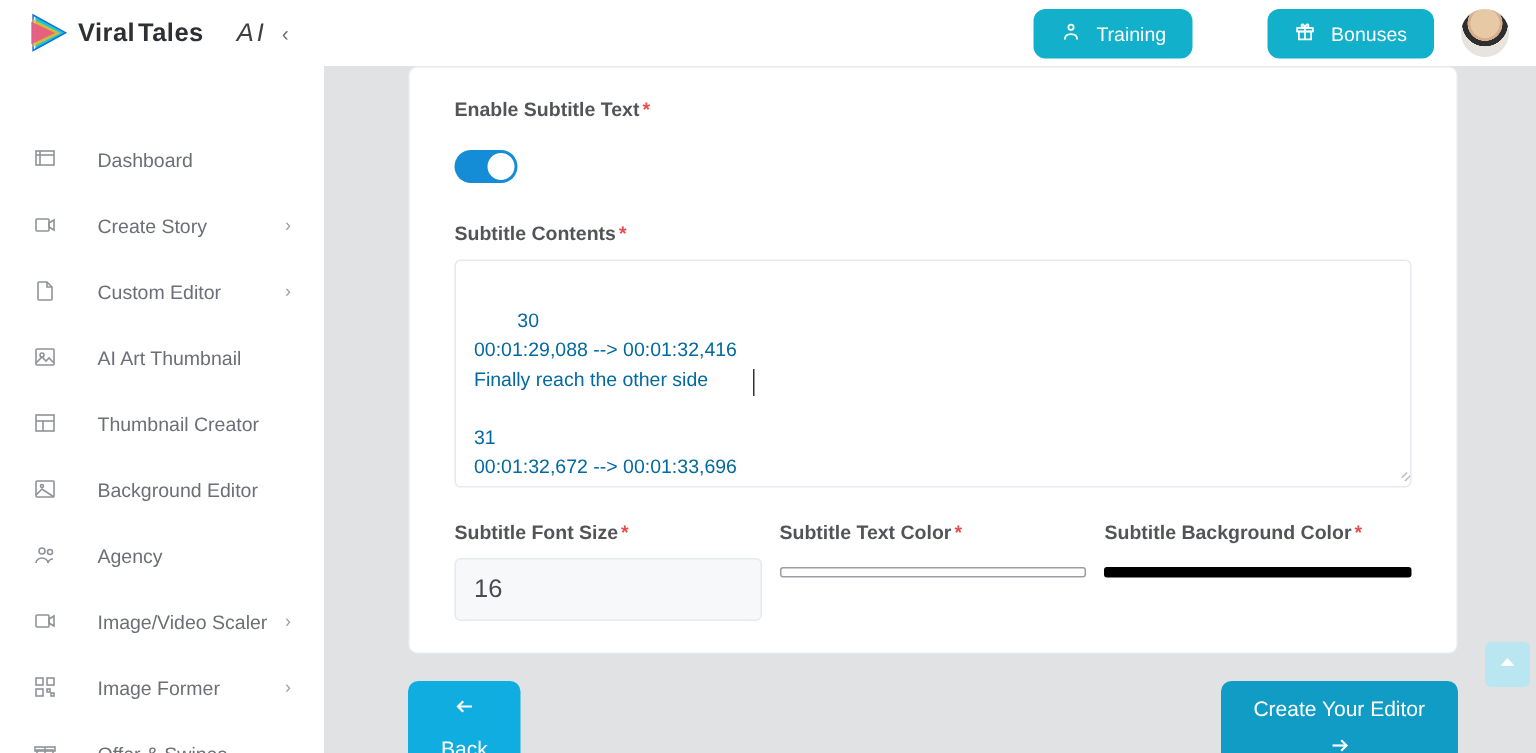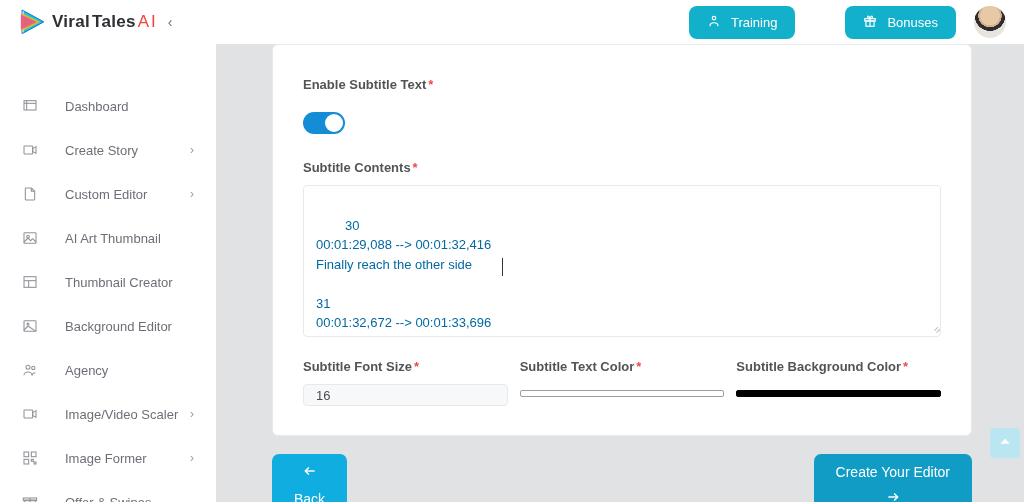--- a/index.html
+++ b/index.html
@@ -16,60 +16,60 @@
   * { box-sizing:border-box; }
   html,body { margin:0; padding:0; height:100%; }
   body { font-family:"Segoe UI", Arial, sans-serif; color:#333; background:#fff; width:1024px; height:502px; overflow:hidden; position:relative; }
 
   
   .header { height:44px; display:flex; align-items:center; padding:16px 18px; justify-content:space-between; }
   .logo-wrap { display:flex; align-items:center; gap:4px; }
   .logo-icon { width:30px; height:30px; position:relative; }
   .logo-text { font-weight:600; font-size:17px; letter-spacing:.3px; color:#2d2f33; display:flex; align-items:center; gap:2px;}
   .logo-text .bold{font-weight:700;}
-  .logo-text .ai{ color:#ef4444; font-weight:400; letter-spacing:2px; margin-left:0;}
+  .logo-text .ai{ color:#404040; font-style:italic; font-weight:400; letter-spacing:2px; margin-left:20px;}
   .collapse-caret { margin-left:6px; color:#6a6d72; font-size:14px; user-select:none; }
 
   .header-right { display:flex; align-items:center; gap:12px; }
   .hbtn { display:flex; align-items:center; gap:10px; background:var(--btn-teal); color:#fff; padding:8px 18px; border-radius:8px; font-size:13px; font-weight:400;margin-left:38px; }
   .avatar { width:32px; height:32px; border-radius:50%; background: radial-gradient(circle at 50% 30%, #e7c9a6 0 35%, #d6b08e 36% 42%, #2e2e2e 43% 55%, #e7e4de 56% 100%); margin-left:6px; }
 
   
   .shell { display:flex; height:calc(502px - 44px); }
 
   
   .sidebar { width:216px; flex:0 0 216px; background:#fff; padding-top:40px; }
   .nav-item { display:flex; align-items:center; padding:0 22px; height:44px; color:var(--sidebar-text); font-size:13px; gap:27px; position:relative; }
   .nav-item .chev { position:absolute; right:22px; color:#9b9ea3; font-size:12px;}
   .nav-ico { width:16px; height:16px; display:flex; align-items:center; justify-content:center; flex:0 0 16px; color:#8f9399;}
   .nav-ico svg{stroke:#8f9399; fill:none; stroke-width:1.6;}
 
   
   .main { flex:1; background:var(--page-bg); position:relative; padding:0 24px 14px 56px; overflow:hidden;}
-  .card { background:var(--card-bg); border:1px solid var(--border); border-radius:6px; padding:12px 30px 30px 30px; width:100%; max-width:700px; margin:0;}
+  .card { background:var(--card-bg); border:1px solid var(--border); border-radius:6px; padding:0 30px 30px 30px; width:100%; max-width:700px; margin:0;}
   .card-scroll{ height:392px; overflow:hidden; }
 
   .field-label{ font-size:13px; font-weight:600; color:var(--label-text); margin-top:20px; display:block;}
   .required-star{ color:var(--required); margin-left:2px; font-weight:600;}
 
   
   .toggle { margin-top:20px; width:42px; height:22px; border-radius:12px; background:#148dd6; position:relative; }
   .toggle .knob{ position:absolute; right:2px; top:2px; width:18px; height:18px; border-radius:50%; background:#fff;}
 
   
   .subtitle-area{ margin-top:10px; width:100%; height:152px; border:1px solid var(--border); border-radius:4px; padding:10px 12px; font-size:13px; line-height:1.5; color:#0369a1; font-family:inherit; resize:none; overflow:hidden; white-space:pre-wrap; position:relative;}
   .text-cursor{ position:absolute; left:198px; top:72px; width:1px; height:18px; background:#333; }
   .resize-handle{position:absolute;right:3px;bottom:3px;width:10px;height:10px;}
   .resize-handle::before,.resize-handle::after{content:"";position:absolute;background:#b8bcc2;}
   .resize-handle::before{width:1px;height:8px;right:0;bottom:0;transform:rotate(45deg);transform-origin:bottom right;}
   .resize-handle::after{width:1px;height:5px;right:0;bottom:0;transform:rotate(45deg) translate(-3px,0);transform-origin:bottom right;}
 
   .three-col{ display:flex; gap:12px; margin-top:22px; }
   .col{ flex:1; }
-  .small-input{ margin-top:10px; height:22px; width:100%; border:1px solid var(--border); background:#f7f8fa; border-radius:4px; padding:0 12px; font-size:13px; color:#4a4c50; display:flex; align-items:center;}
+  .small-input{ margin-top:10px; height:42px; width:100%; border:1px solid var(--border); background:#f7f8fa; border-radius:4px; padding:0 12px; font-size:17px; color:#4a4c50; display:flex; align-items:center;}
   .color-bar-wrap{ margin-top:10px; height:18px; width:100%; display:flex; align-items:center; }
   .color-bar{ height:7px; width:100%; border-radius:2px; border:1px solid #9b9ea3;}
   .white-bar{ background:#fff;}
   .black-bar{ background:#000; border-color:#000;}
 
   
   .bottom-row{ margin-top:18px; display:flex; justify-content:space-between; align-items:center; width:100%; max-width:700px;}
   .btn{ display:inline-flex; align-items:center; gap:10px; color:#fff; font-size:14px; font-weight:500; padding:10px 22px; border-radius:7px;flex-direction:column;}
   .btn-back{ background:var(--back-btn);}
   .btn-create{ background:#0f98c6);}

